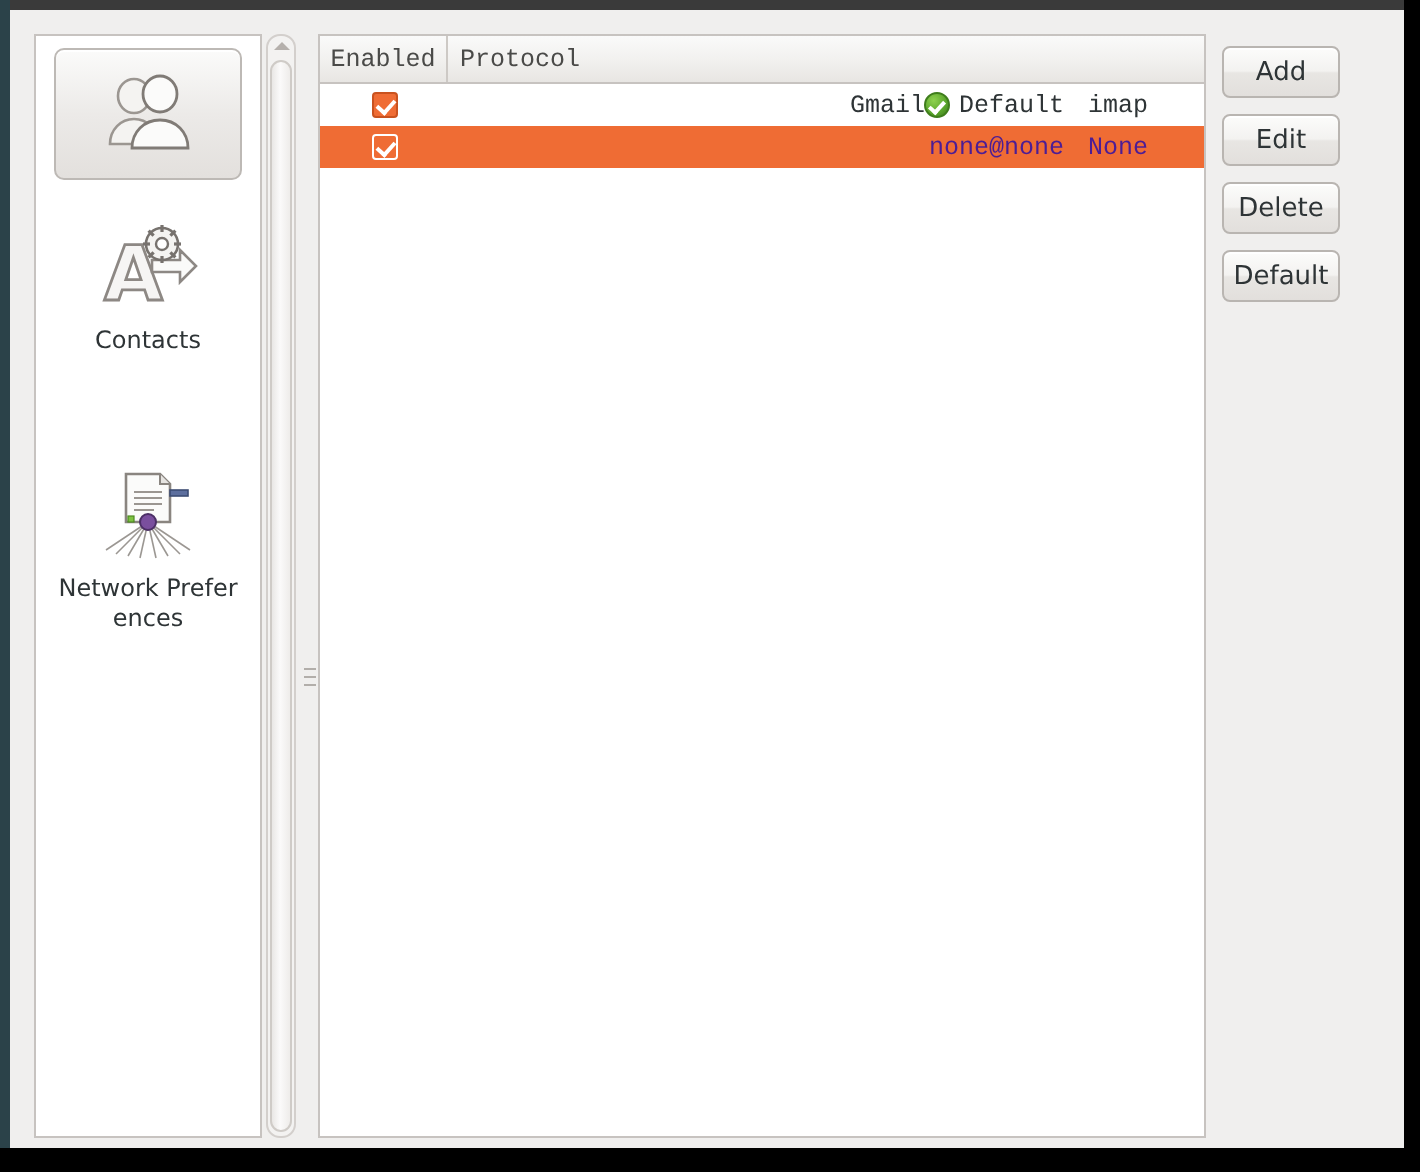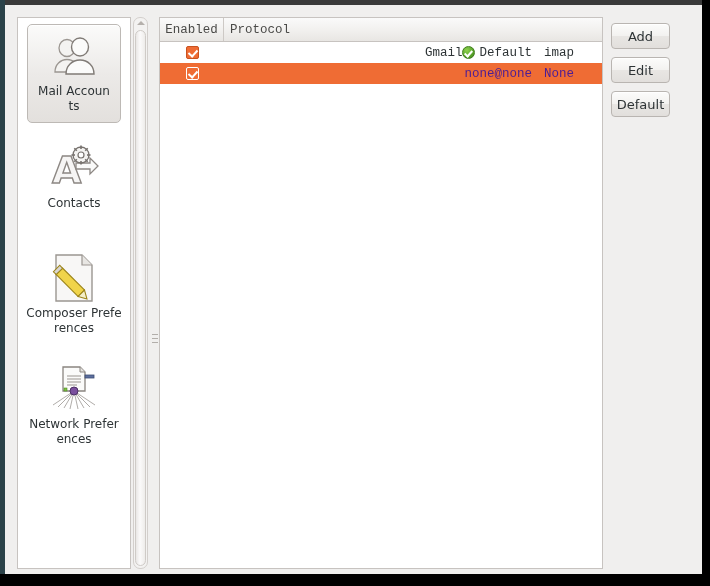--- a/index.html
+++ b/index.html
@@ -289,21 +289,20 @@
 
       <div class="sidebar-item selected">
         <div class="sidebar-icon">
           <svg width="48" height="44" viewBox="0 0 48 44">
             <ellipse cx="17" cy="14" rx="8" ry="8.5" fill="#f4f3f1" stroke="#9b9691" stroke-width="1.3"></ellipse>
             <path d="M5 38c0-7.2 5.4-12.5 12-12.5S29 30.8 29 38z" fill="#f4f3f1" stroke="#9b9691" stroke-width="1.3"></path>
             <ellipse cx="30" cy="13" rx="8.5" ry="9" fill="#fbfbfa" stroke="#807b76" stroke-width="1.4"></ellipse>
             <path d="M16 40c0-8 6-14 14-14s14 6 14 14z" fill="#fbfbfa" stroke="#807b76" stroke-width="1.4"></path>
           </svg>
         </div>
-        <div class="sidebar-label">Mail Accounts</div>
       </div>
 
       <div class="sidebar-spacer"></div>
 
       <div class="sidebar-item">
         <div class="sidebar-icon">
           <svg width="52" height="46" viewBox="0 0 52 46">
             <text x="4" y="38" font-family="DejaVu Sans, sans-serif" font-size="38" font-weight="bold" fill="#f6f5f4" stroke="#8d8884" stroke-width="1.4">A</text>
             <path d="M28 18 L42 18 L42 13 L50 21 L42 29 L42 24 L28 24 Z" fill="#fafaf9" stroke="#8d8884" stroke-width="1.3"></path>
             <circle cx="33" cy="10" r="8" fill="#f4f3f1" stroke="#77726e" stroke-width="1.3"></circle>
@@ -321,34 +320,20 @@
           </svg>
         </div>
         <div class="sidebar-label">Contacts</div>
       </div>
 
       <div class="sidebar-spacer"></div>
 
 
       <div class="sidebar-spacer"></div>
 
-      <div class="sidebar-item">
-        <div class="sidebar-icon">
-          <svg width="46" height="50" viewBox="0 0 46 50">
-            <path d="M5 2 H31 L41 12 V48 H5 Z" fill="#f8f7f6" stroke="#9b9691" stroke-width="1.4"></path>
-            <path d="M31 2 V12 H41" fill="#e8e6e3" stroke="#9b9691" stroke-width="1.2"></path>
-            <g transform="rotate(-45 25 30)">
-              <rect x="17" y="10" width="9" height="31" fill="#f0d44a" stroke="#9c8418" stroke-width="1.1"></rect>
-              <path d="M17 41 L21.5 49 L26 41 Z" fill="#f5efc8" stroke="#9c8418" stroke-width="1.1"></path>
-              <rect x="17" y="6" width="9" height="4" fill="#d9d6d2" stroke="#9c8418" stroke-width="1"></rect>
-            </g>
-          </svg>
-        </div>
-        <div class="sidebar-label">Composer Preferences</div>
-      </div>
 
       <div class="sidebar-spacer"></div>
 
       <div class="sidebar-item">
         <div class="sidebar-icon">
           <svg width="54" height="50" viewBox="0 0 54 50">
             <g stroke="#8a8580" stroke-width="0.8" opacity="0.85">
               <line x1="27" y1="27" x2="6" y2="41"></line>
               <line x1="27" y1="27" x2="11" y2="43"></line>
               <line x1="27" y1="27" x2="17" y2="44"></line>
@@ -418,17 +403,18 @@
           <span>none@none</span>
         </div>
         <div class="td col-proto">None</div>
       </div>
 
     </div>
 
     <div id="button-column">
       <button class="dlg-button">Add</button>
       <button class="dlg-button">Edit</button>
+      <button class="dlg-button">Delete</button>
       <button class="dlg-button">Default</button>
     </div>
 
   </div>
 </div>
 
 </body></html>

